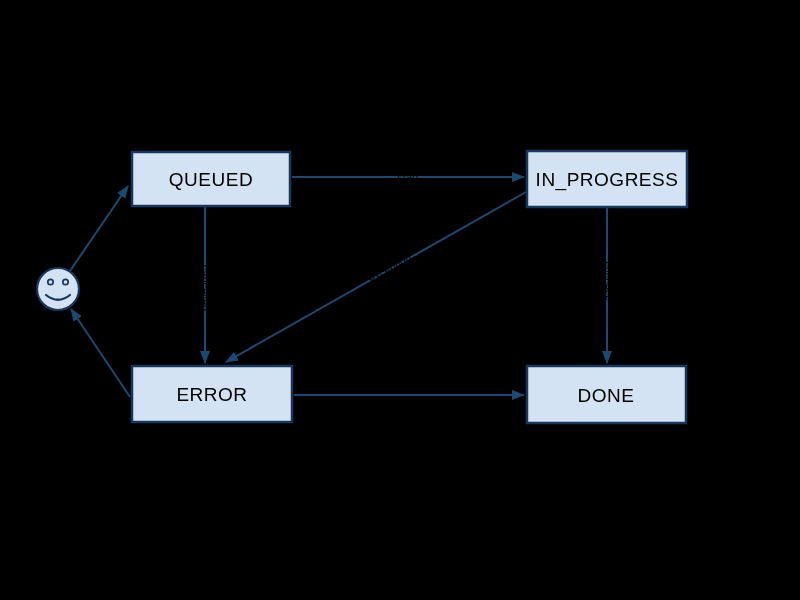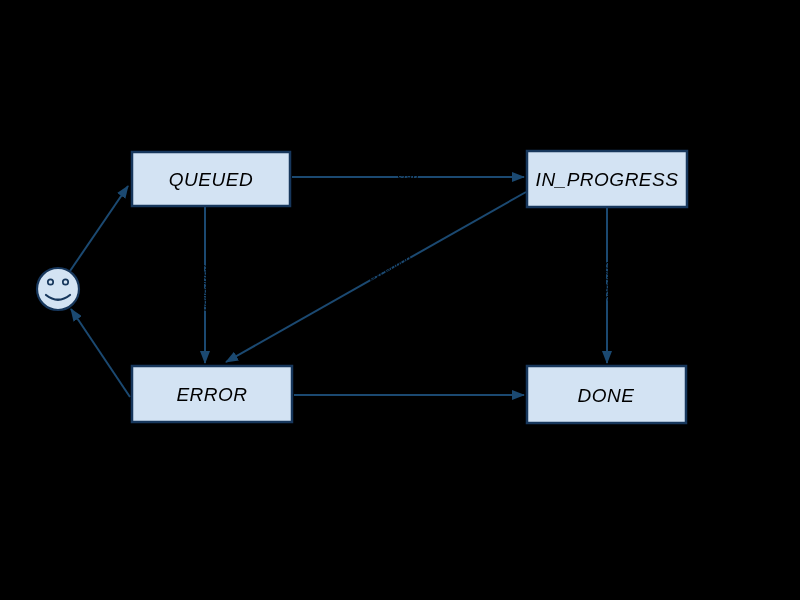--- a/index.html
+++ b/index.html
@@ -8,21 +8,20 @@
     width: 800px;
     height: 600px;
     background: #000000;
     overflow: hidden;
     font-family: "Liberation Sans", sans-serif;
   }
   .stage {
     position: relative;
     width: 800px;
     height: 600px;
-    font-style: italic;
   }
   svg { display: block; }
   .node-label {
     font-family: "Liberation Sans", sans-serif;
     font-size: 19px;
     letter-spacing: 0.5px;
   }
   .edge-label {
     font-family: "Liberation Sans", sans-serif;
     font-size: 11px;

